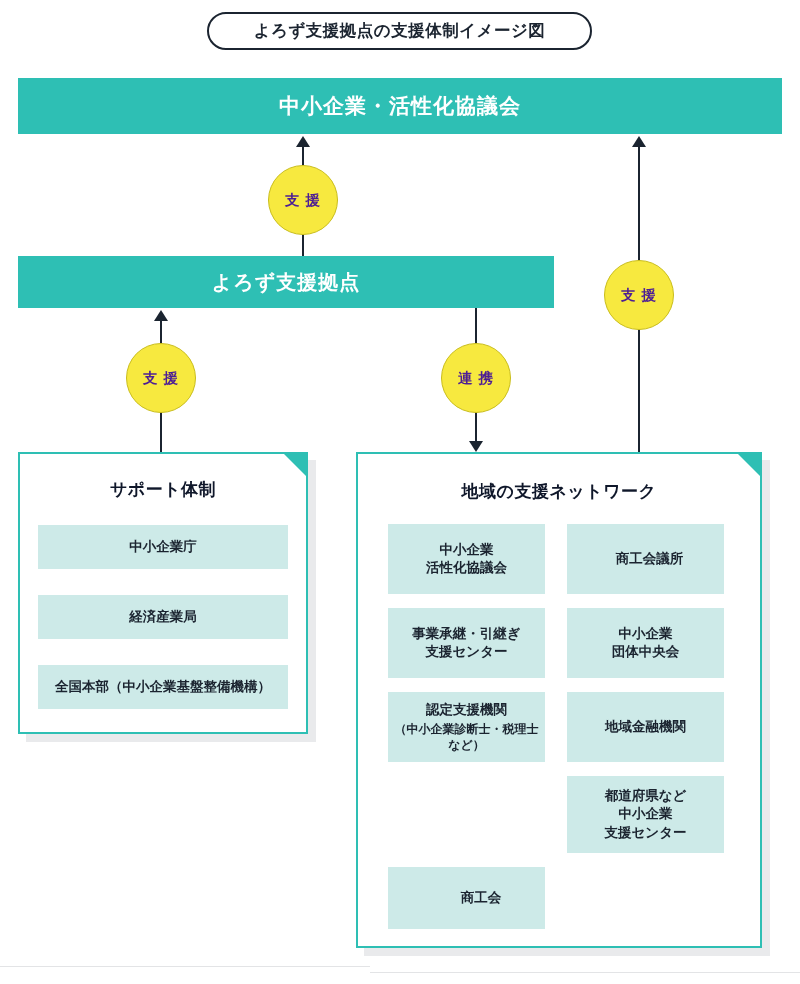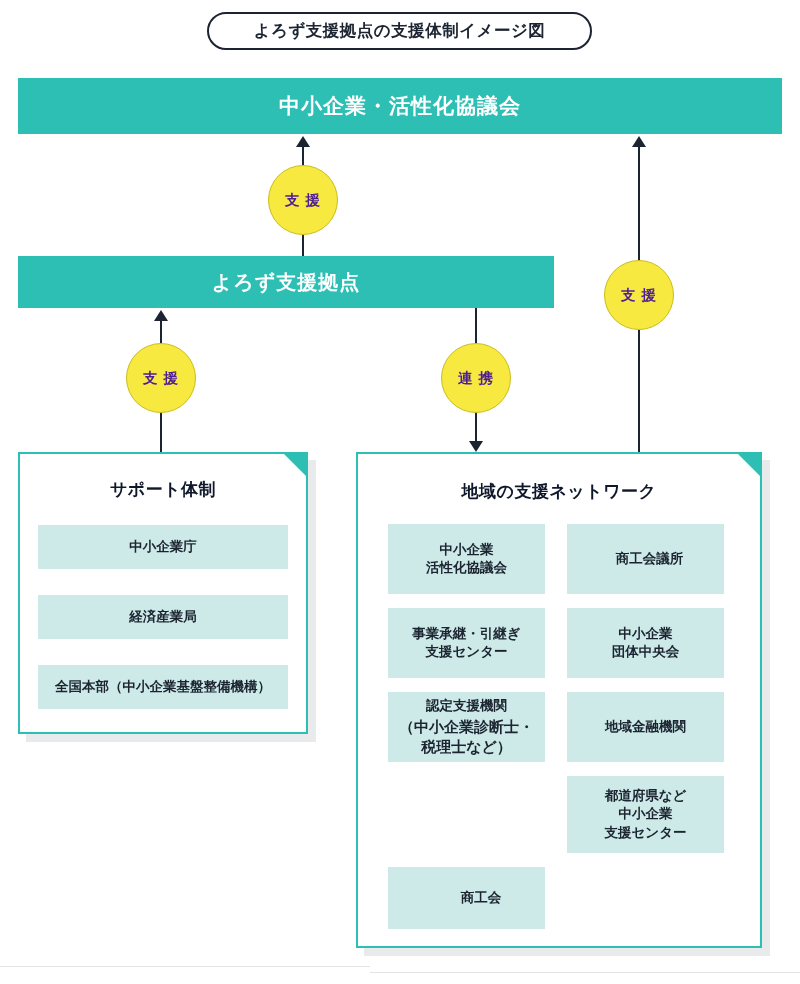--- a/index.html
+++ b/index.html
@@ -149,21 +149,21 @@
     align-items: center;
     justify-content: center;
     text-align: center;
     color: #1b2430;
     font-weight: bold;
     font-size: 13.5px;
     line-height: 1.35;
     padding: 2px 4px;
   }
   .chip .sub {
-    font-size: 15px;
+    font-size: 12px;
     font-weight: bold;
     margin-top: 2px;
   }
 
   
   .chip-support { left: 38px; width: 250px; height: 44px; }
   #chip-s0 { top: 525px; }
   #chip-s1 { top: 595px; }
   #chip-s2 { top: 665px; }
 

